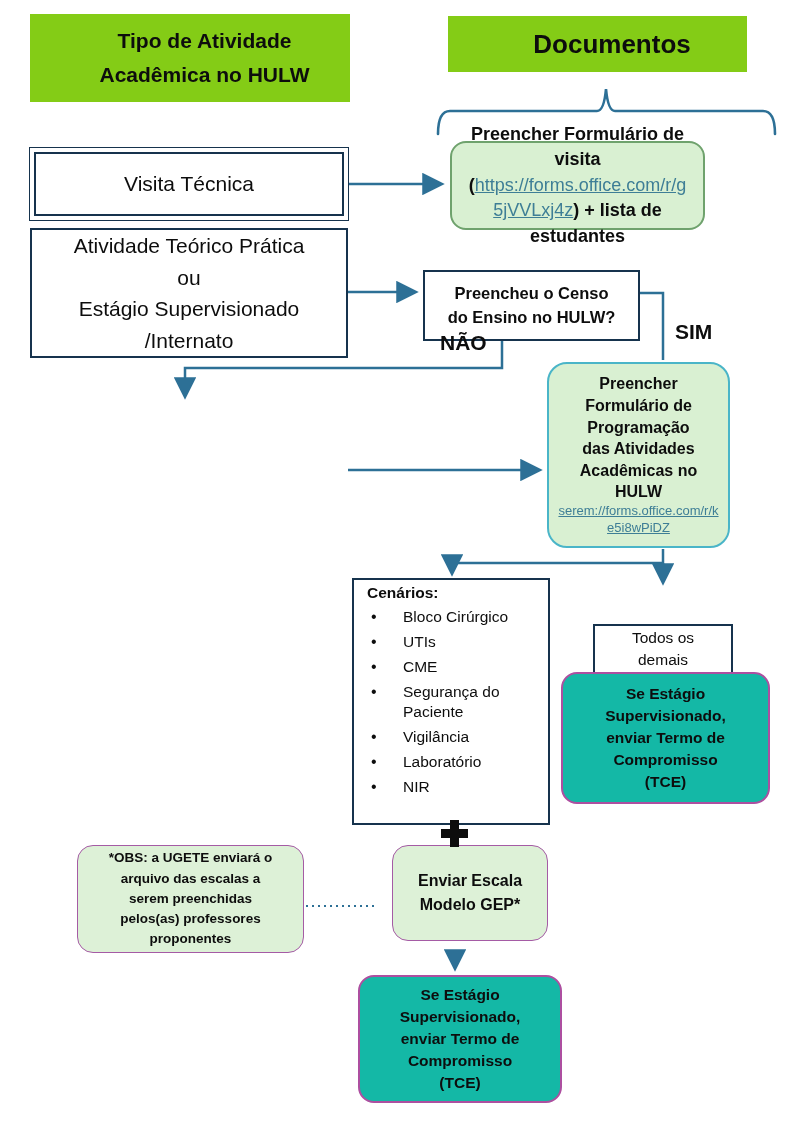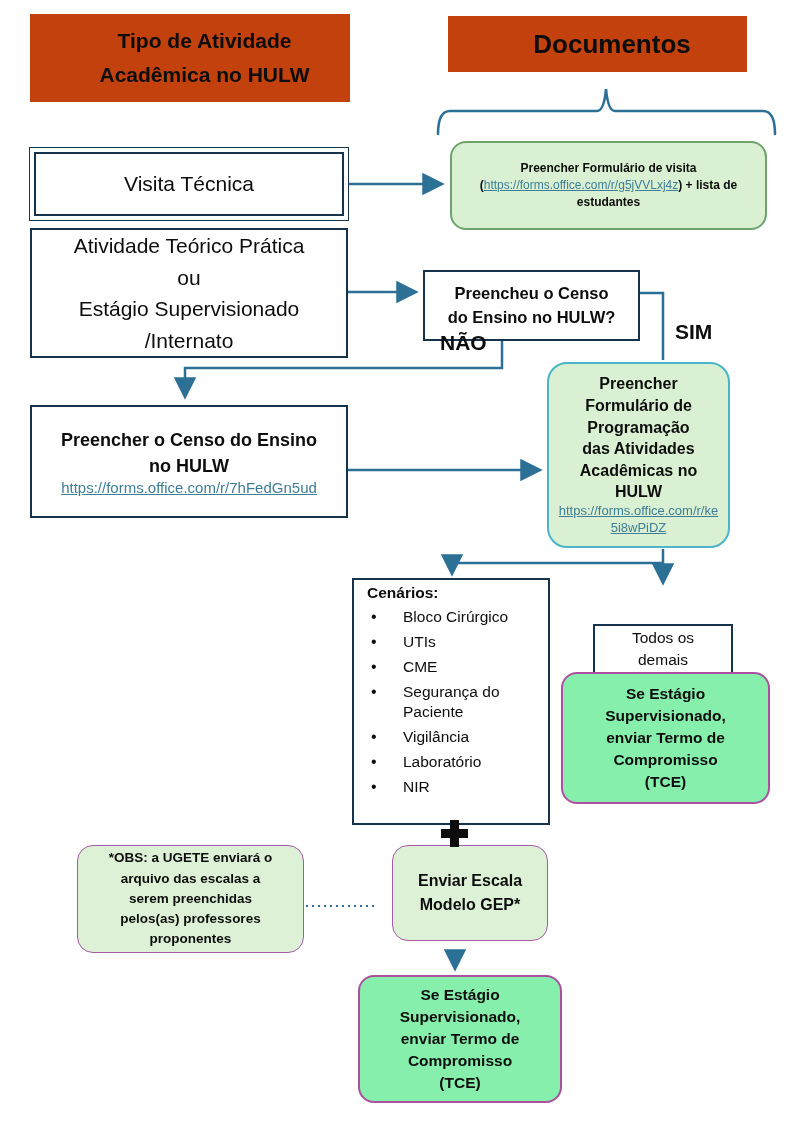--- a/index.html
+++ b/index.html
@@ -3,38 +3,38 @@
 <meta charset="utf-8">
 <style>
   * { margin:0; padding:0; box-sizing:border-box; }
   html,body { width:794px; height:1123px; background:#ffffff;
     font-family:"Liberation Sans","DejaVu Sans",sans-serif; color:#0d0d0d; overflow:hidden; }
   #canvas { position:relative; width:794px; height:1123px; background:#fff; }
   #connectors { position:absolute; left:0; top:0; z-index:1; }
   .node { position:absolute; z-index:2; display:flex; flex-direction:column;
     align-items:center; justify-content:center; text-align:center; }
   .ml { white-space:pre-line; }
-  .green-header { background:#c2410c;padding-left:29px; }
+  .green-header { background:#84cc16;padding-left:29px; }
   .box-white { background:#ffffff; border:2.5px solid #16334d; }
   .box-double { outline:1px solid #16334d; outline-offset:4px; }
   .round { border-radius:16px; }
   .green-round { background:#d9f0d2; }
   .border-green { border:2px solid #6fa26d; }
   .border-teal  { border:2px solid #4ab5c8; border-radius:20px; }
   .green-purple { background:#ddf1d7; border:1.5px solid #a55ba5; }
-  .pink { background:#86efac; border:2px solid #ad4fa0; }
+  .pink { background:#14b8a6; border:2px solid #ad4fa0; }
   .link { color:#3e7e96; text-decoration:underline; font-weight:normal;
     overflow-wrap:anywhere; cursor:pointer; }
   #title-box { left:30px; top:14px; width:320px; height:88px;
     font-size:21px; font-weight:bold; line-height:1.62; }
   #documentos-box { left:448px; top:16px; width:299px; height:56px;
     font-size:26px; font-weight:bold; }
   #visita-box { left:34px; top:152px; width:310px; height:64px; font-size:21px; }
-  #visita-doc-box { left:450px; top:141px; width:317px; height:89px;
-    font-size:12px; font-weight:bold; line-height:1.42; padding:6px 12px; }
+  #visita-doc-box { left:450px; top:141px; width:255px; height:89px;
+    font-size:18px; font-weight:bold; line-height:1.42; padding:6px 12px; }
   #atividade-box { left:30px; top:228px; width:318px; height:130px;
     font-size:21px; line-height:1.5; }
   #preencheu-box { left:423px; top:270px; width:217px; height:71px;
     font-size:16.5px; font-weight:bold; line-height:1.4; }
   .edge-label { position:absolute; z-index:3; font-size:21px; font-weight:bold; }
   #nao-label { left:440px; top:331px; }
   #sim-label { left:675px; top:320px; }
   #censo-box { left:30px; top:405px; width:318px; height:113px; padding:6px; }
   #censo-box .t { font-size:18px; font-weight:bold; line-height:1.45; }
   #censo-box .link { font-size:15px; }
@@ -102,34 +102,29 @@
 ou
 Estágio Supervisionado
 /Internato</div>
 
   <div class="node box-white ml" id="preencheu-box">Preencheu o Censo
 do Ensino no HULW?</div>
 
   <div class="edge-label" id="nao-label">NÃO</div>
   <div class="edge-label" id="sim-label">SIM</div>
 
-  <div class="node box-white" id="censo-box">
-    <div class="t ml">Preencher o Censo do Ensino
-no HULW</div>
-    <a class="link">https://forms.office.com/r/7hFedGn5ud</a>
-  </div>
 
   <div class="node green-round border-teal" id="programacao-box">
     <div class="t ml">Preencher
 Formulário de
 Programação
 das Atividades
 Acadêmicas no
 HULW</div>
-    <a class="link">https://forms.office.com/r/ke5i8wPiDZ</a>
+    <a class="link">serem://forms.office.com/r/ke5i8wPiDZ</a>
   </div>
 
   <div class="node box-white" id="cenarios-box">
     <div class="h">Cenários:</div>
     <ul>
       <li>Bloco Cirúrgico</li>
       <li>UTIs</li>
       <li>CME</li>
       <li>Segurança do Paciente</li>
       <li>Vigilância</li>

